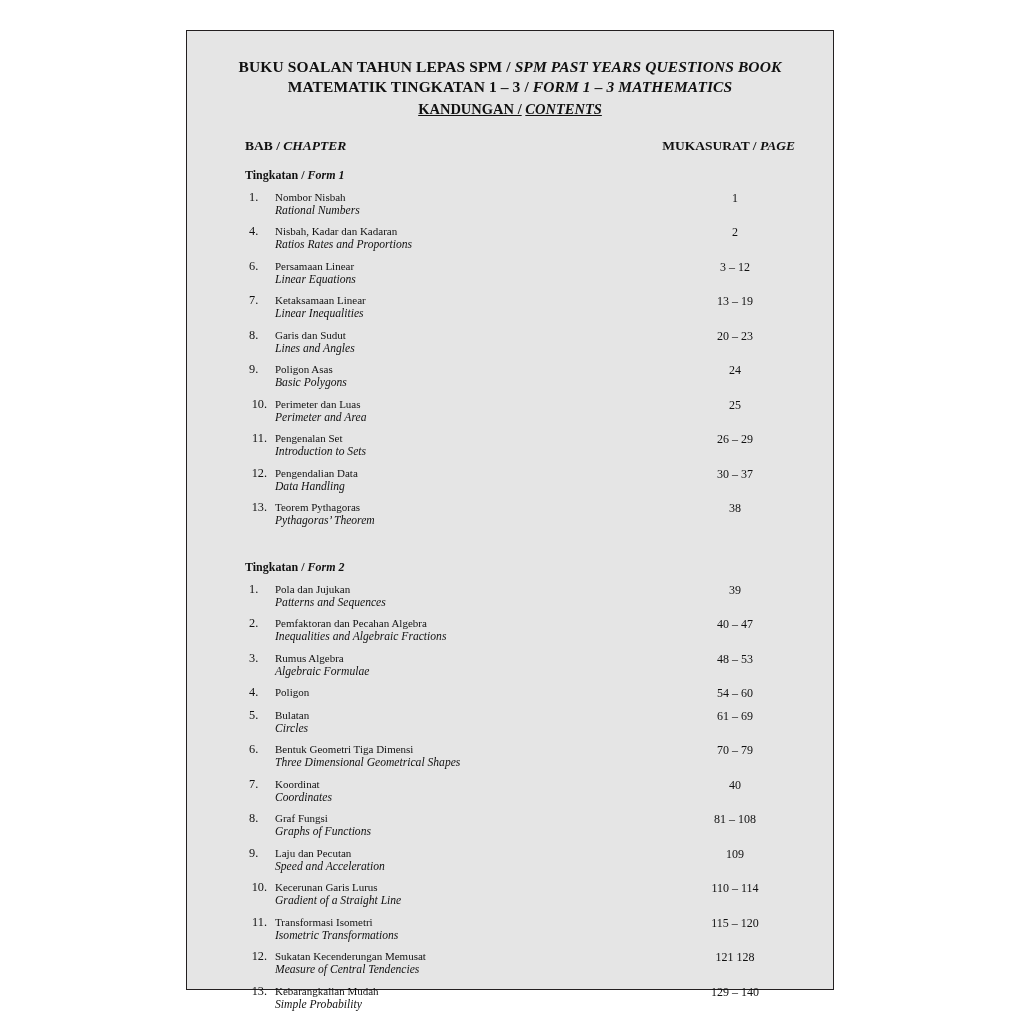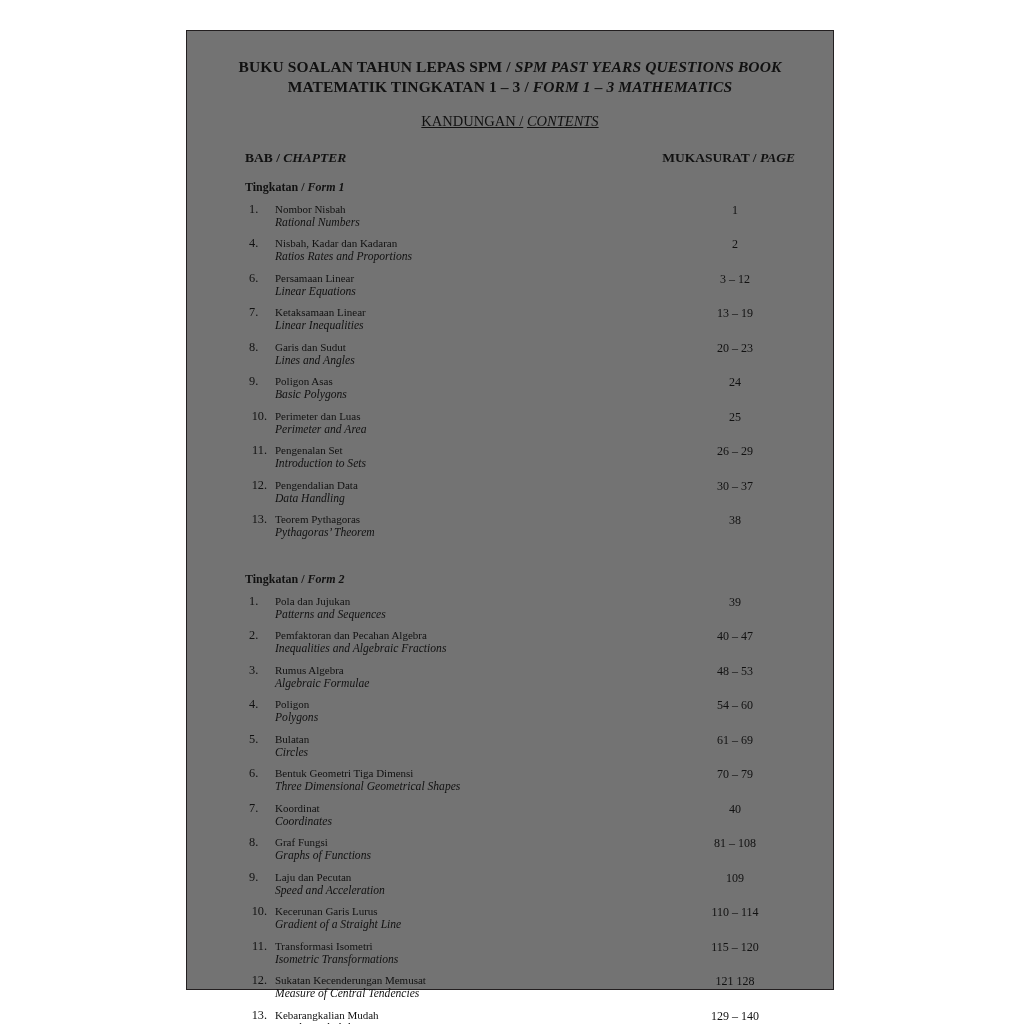--- a/index.html
+++ b/index.html
@@ -18,21 +18,21 @@
     box-sizing: border-box;
   }
   .page-border {
     position: absolute;
     left: 186px;
     top: 30px;
     width: 648px;
     height: 960px;
     border: 1px solid #231f20;
     box-sizing: border-box;
-    background: #737373;
+    background: #e5e5e5;
   }
   .content {
     position: absolute;
     left: 0;
     top: 0;
     width: 100%;
     height: 100%;
     padding: 26px 28px 10px 28px;
     box-sizing: border-box;
   }
@@ -42,23 +42,23 @@
     font-size: 15.5px;
     letter-spacing: 0.1px;
     line-height: 20px;
     color: #111;
   }
   .title-line .ital {
     font-style: italic;
   }
   .contents-heading {
     text-align: center;
-    font-weight: normal;
+    font-weight: bold;
     font-size: 14.5px;
-    margin-top: 16px;
+    margin-top: 4px;
     color: #111;
   }
   .contents-heading .u {
     text-decoration: underline;
   }
   .contents-heading .ital {
     font-style: italic;
     text-decoration: underline;
   }
   .col-head {
@@ -290,21 +290,20 @@
             <div class="ch-my">Rumus Algebra</div>
             <div class="ch-en">Algebraic Formulae</div>
           </div>
           <div class="ch-page">48 – 53</div>
         </div>
 
         <div class="chapter-row">
           <div class="ch-num">4.</div>
           <div class="ch-titles">
             <div class="ch-my">Poligon</div>
-            <div class="ch-en">Polygons</div>
           </div>
           <div class="ch-page">54 – 60</div>
         </div>
 
         <div class="chapter-row">
           <div class="ch-num">5.</div>
           <div class="ch-titles">
             <div class="ch-my">Bulatan</div>
             <div class="ch-en">Circles</div>
           </div>

